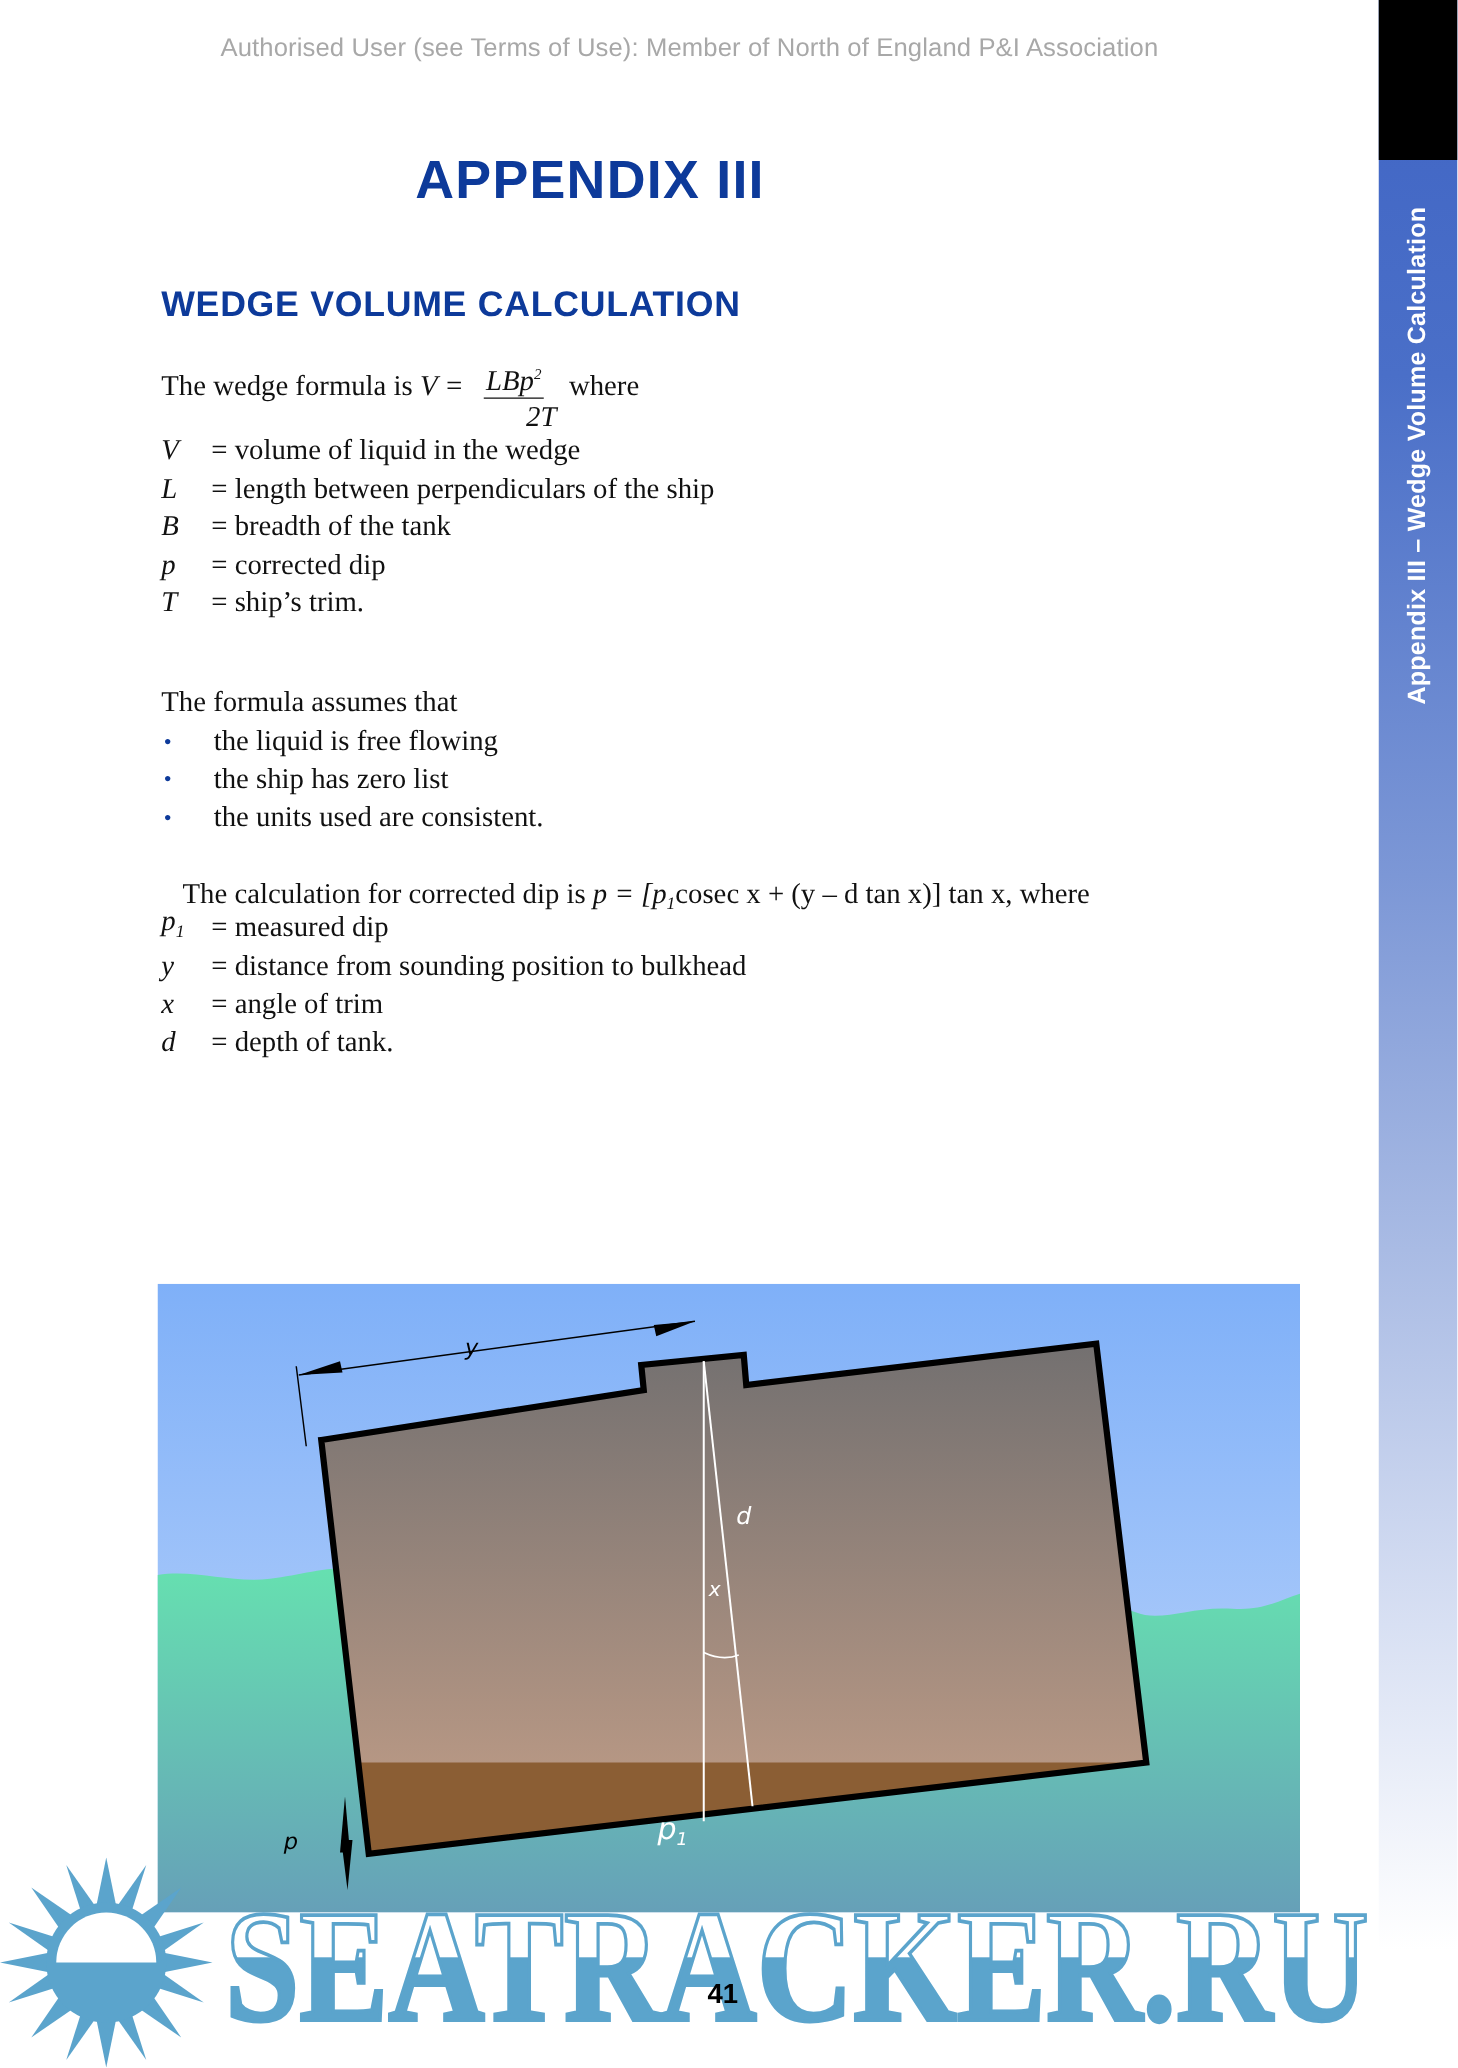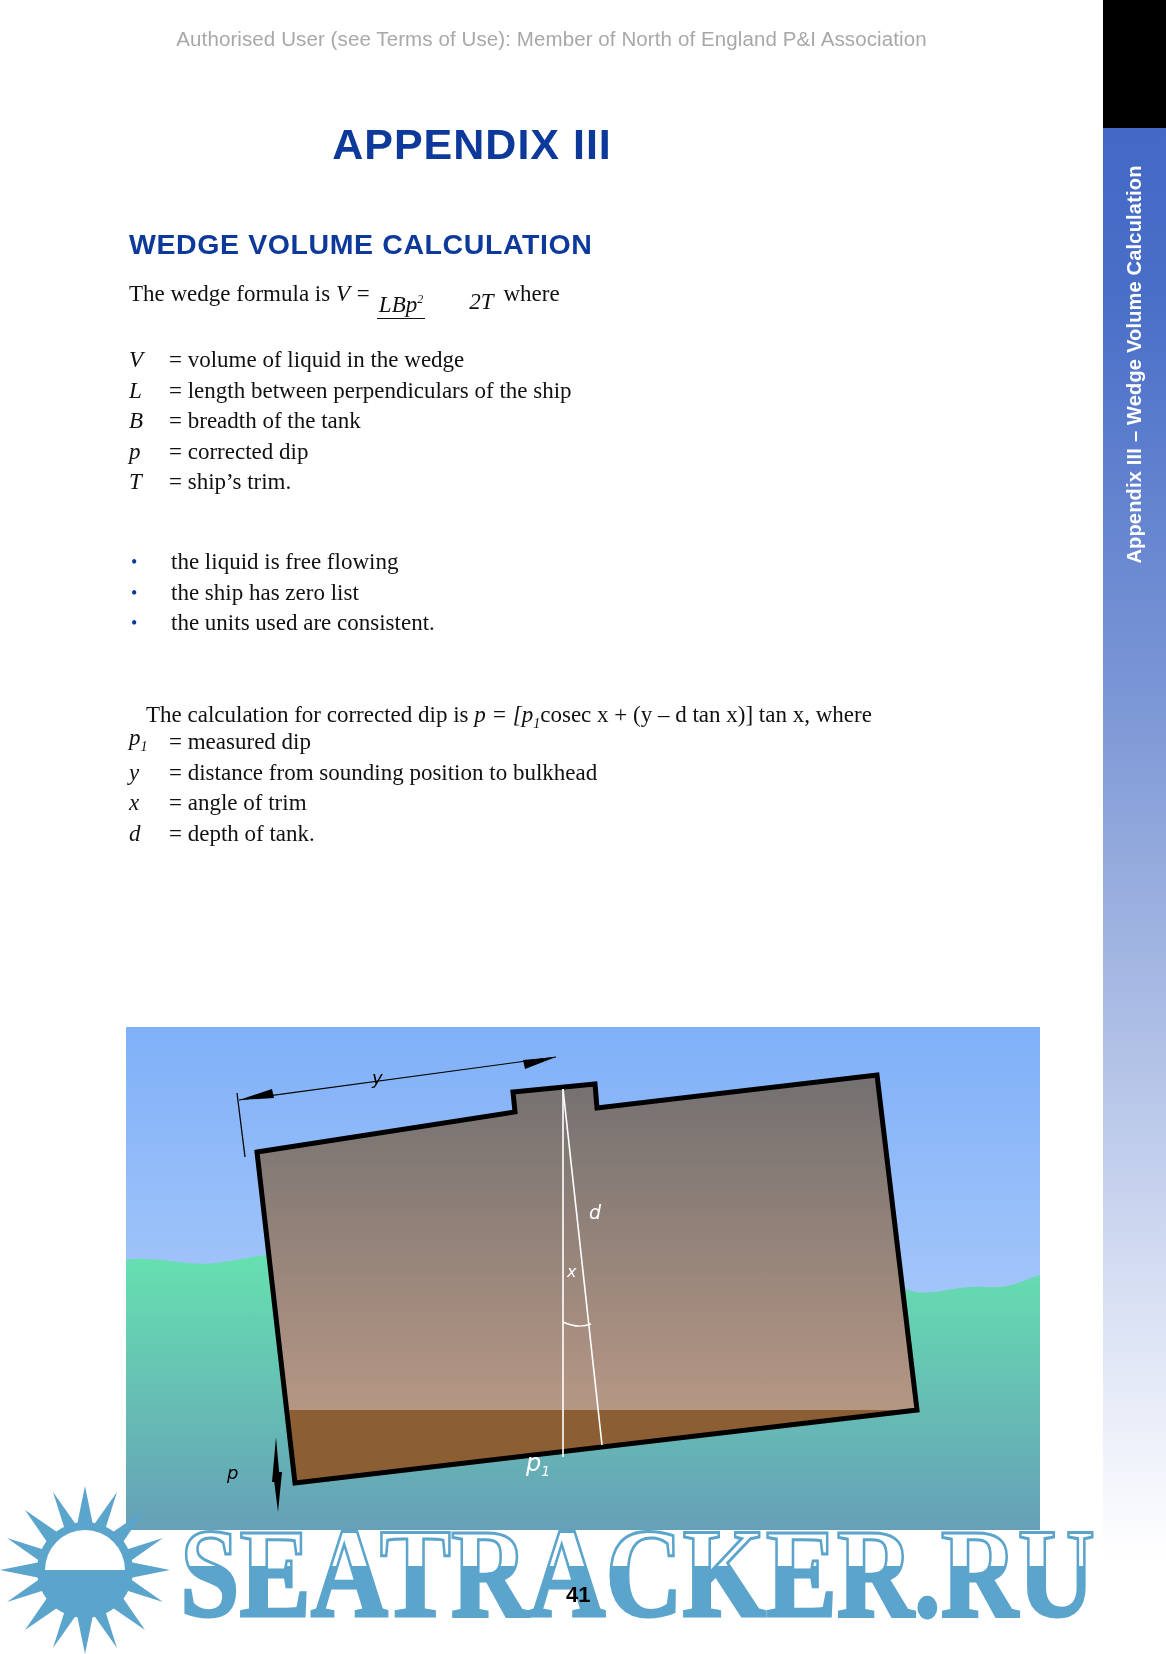--- a/index.html
+++ b/index.html
@@ -33,21 +33,21 @@
     font-family: "Liberation Sans", "DejaVu Sans", sans-serif;
     font-weight: bold; font-size: 43px; color: #0d3a9a; letter-spacing: 1px;
   }
   .section-title {
     position: absolute; left: 129px; top: 228px;
     font-family: "Liberation Sans", "DejaVu Sans", sans-serif;
     font-weight: bold; font-size: 28.5px; color: #0d3a9a; letter-spacing: 0.6px;
   }
   .text { position: absolute; font-size: 23px; line-height: 30.5px; }
   .formula-line { left: 129px; top: 278px; display: flex; align-items: center; white-space: nowrap; }
-  .frac { display: inline-flex; flex-direction: row; align-items: center; margin: 0 10px 0 6px; position: relative; top: 8px; }
+  .frac { display: inline-flex; flex-direction: column; align-items: center; margin: 0 10px 0 6px; position: relative; top: 8px; }
   .frac .num { font-style: italic; border-bottom: 1.3px solid #111; padding: 0 2px; line-height: 26px; }
   .frac .num sup { font-size: 12px; }
   .frac .den { font-style: italic; line-height: 30px; margin-left: 44px; }
   .ital { font-style: italic; }
   .defs { left: 129px; }
   .def-row { display: flex; height: 30.5px; align-items: center; }
   .def-sym { width: 40px; font-style: italic; }
   .def-sym sub { font-size: 14px; }
   .bullets { left: 129px; top: 547px; }
   .bullet-row { display: flex; height: 30.5px; align-items: center; }
@@ -107,20 +107,21 @@
       <span class="def-sym">p</span>
       <span>= corrected dip</span>
     </div>
   <div class="def-row">
       <span class="def-sym">T</span>
       <span>= ship’s trim.</span>
     </div>
 </div>
 
 <div class="text bullets">
+  <div class="bullet-row" style="margin-left:0">The formula assumes that</div>
   <div class="bullet-row">
       <span class="bullet-dot">•</span>
       <span>the liquid is free flowing</span>
     </div>
   <div class="bullet-row">
       <span class="bullet-dot">•</span>
       <span>the ship has zero list</span>
     </div>
   <div class="bullet-row">
       <span class="bullet-dot">•</span>

